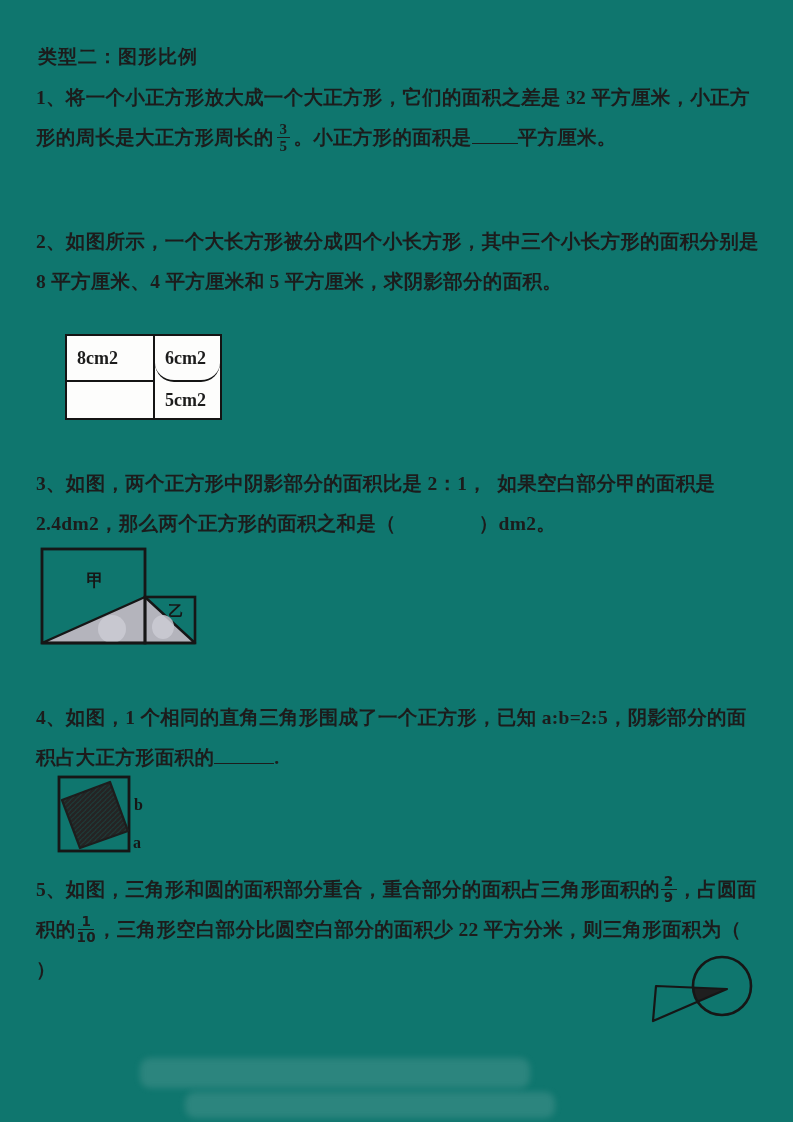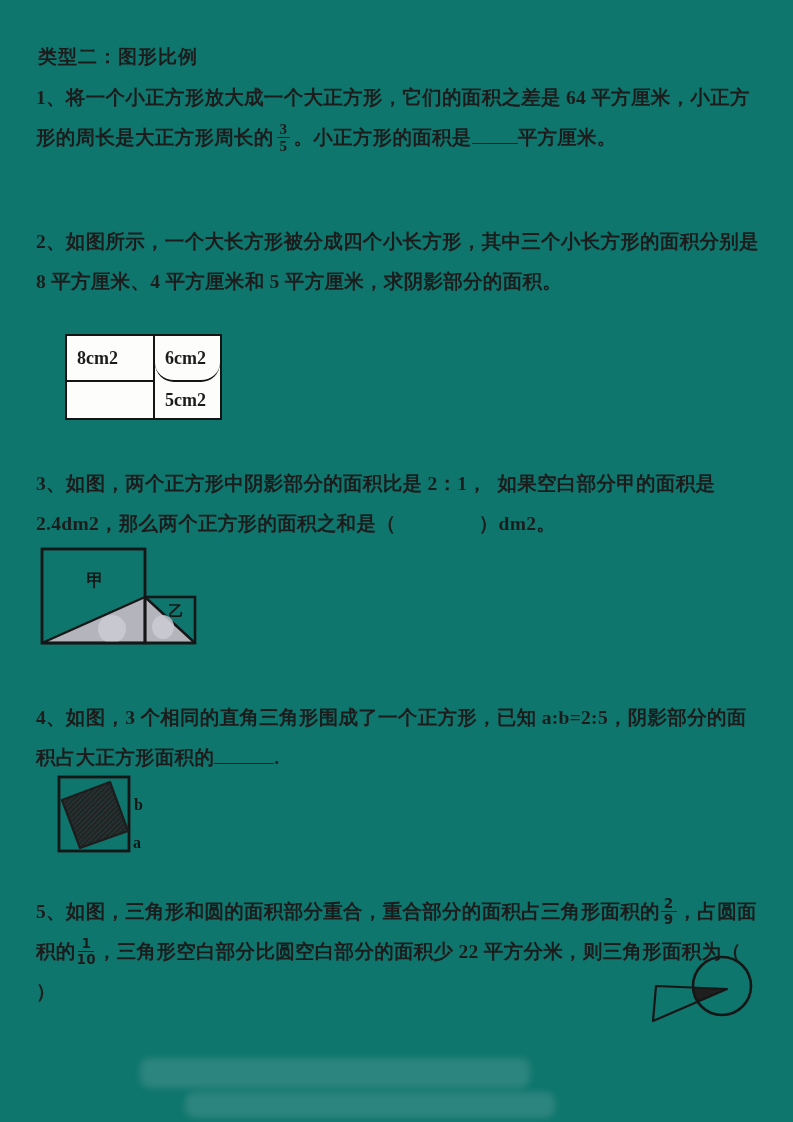--- a/index.html
+++ b/index.html
@@ -21,21 +21,21 @@
   .q {
     position:absolute; left:36px; width:726px;
     font-size:19.5px; line-height:40px; font-weight:600;
     white-space:pre-wrap;
     letter-spacing:0.3px;
   }
   .q-1 { top:78px; }
   .q-2 { top:222px; }
   .q-3 { top:464px; }
   .q-4 { top:698px; }
-  .q-5 { top:892px; }
+  .q-5 { top:870px; }
 
   .frac {
     display:inline-flex; flex-direction:column; align-items:center;
     vertical-align:middle; line-height:1.08; font-size:15px;
     margin:0 3px; transform:translateY(-2px);
   }
   .frac .num { border-bottom:1.7px solid #1c1c1c; padding:0 3px; }
   .frac.frac-bold {
     font-weight:bold; font-size:13.5px;
     font-family:"DejaVu Sans","Liberation Sans",sans-serif;
@@ -80,21 +80,21 @@
   .bleed-1 { left:140px; top:1058px; width:390px; height:30px; }
   .bleed-2 { left:185px; top:1092px; width:370px; height:26px; }
 </style>
 </head>
 <body>
 
 <div class="page">
 
   <div class="doc-title">类型二：图形比例</div>
 
-  <p class="q q-1"><span>1、将一个小正方形放大成一个大正方形，它们的面积之差是 64 平方厘米，小正方形的周长是大正方形周长的</span><span class="frac"><span class="num">3</span><span class="den">5</span></span><span>。小正方形的面积是</span><span class="blank blank-q1"></span><span>平方厘米。</span></p>
+  <p class="q q-1"><span>1、将一个小正方形放大成一个大正方形，它们的面积之差是 32 平方厘米，小正方形的周长是大正方形周长的</span><span class="frac"><span class="num">3</span><span class="den">5</span></span><span>。小正方形的面积是</span><span class="blank blank-q1"></span><span>平方厘米。</span></p>
 
   <p class="q q-2"><span>2、如图所示，一个大长方形被分成四个小长方形，其中三个小长方形的面积分别是 8 平方厘米、4 平方厘米和 5 平方厘米，求阴影部分的面积。</span></p>
 
   <div class="fig2">
     <div class="cell c-tl">8cm2</div>
     <div class="cell c-tr">6cm2</div>
     <div class="cell c-bl"></div>
     <div class="cell">5cm2</div>
   </div>
 
@@ -103,21 +103,21 @@
   <svg class="fig-svg fig3" width="164" height="106" viewBox="0 0 164 106">
     <polygon points="5,100 108,54 158,100" fill="#b4b4bc" stroke="#161616" stroke-width="2.4" stroke-linejoin="round"></polygon>
     <ellipse cx="75" cy="86" rx="14" ry="14" fill="#cbcbd3" opacity="0.85"></ellipse>
     <ellipse cx="126" cy="84" rx="11" ry="12" fill="#cbcbd3" opacity="0.85"></ellipse>
     <rect x="5" y="6" width="103" height="94" fill="none" stroke="#161616" stroke-width="2.8"></rect>
     <rect x="108" y="54" width="50" height="46" fill="none" stroke="#161616" stroke-width="2.6"></rect>
     <text x="58" y="43" font-size="17" font-weight="bold" text-anchor="middle" fill="#161616">甲</text>
     <text x="139" y="73" font-size="15" font-weight="bold" text-anchor="middle" fill="#161616">乙</text>
   </svg>
 
-  <p class="q q-4"><span>4、如图，3 个相同的直角三角形围成了一个正方形，已知 a:b=2:5，阴影部分的面积占大正方形面积的</span><span class="blank blank-q4"></span><span>.</span></p>
+  <p class="q q-4"><span>4、如图，1 个相同的直角三角形围成了一个正方形，已知 a:b=2:5，阴影部分的面积占大正方形面积的</span><span class="blank blank-q4"></span><span>.</span></p>
 
   <svg class="fig-svg fig4" width="100" height="88" viewBox="0 0 100 88">
     <defs>
       <pattern id="hatch" patternUnits="userSpaceOnUse" width="5" height="5">
         <path d="M0,5 L5,0 M-1,1 L1,-1 M4,6 L6,4" stroke="#242424" stroke-width="3.2"></path>
       </pattern>
     </defs>
     <rect x="6" y="7" width="70" height="74" fill="none" stroke="#161616" stroke-width="2.8"></rect>
     <polygon points="9,30 57,12 75,61 27,78" fill="url(#hatch)" stroke="#1d1d1d" stroke-width="2.2" stroke-linejoin="round"></polygon>
     <text x="81" y="40" font-size="16" font-weight="bold" fill="#161616">b</text>

